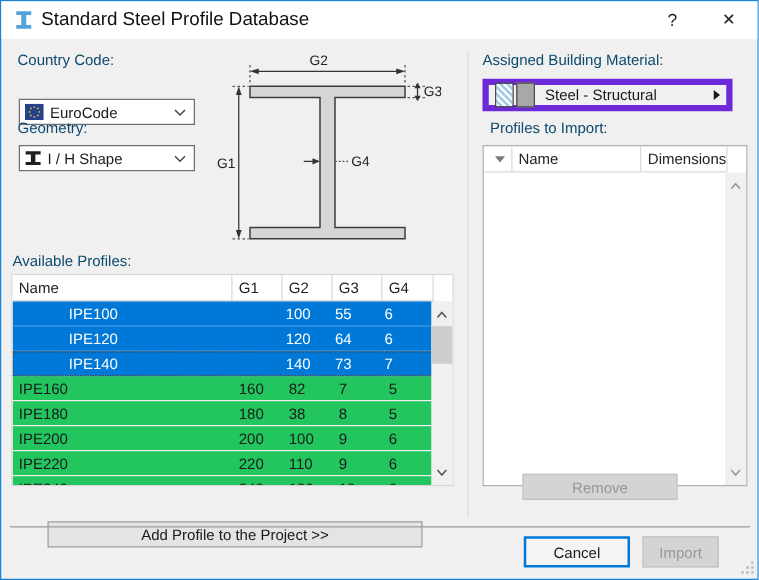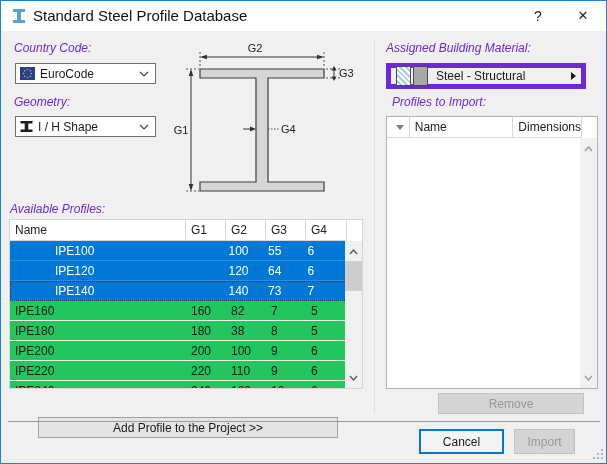--- a/index.html
+++ b/index.html
@@ -7,21 +7,21 @@
   .window{position:relative;width:607px;height:464px;background:#f0f0f0;
     border:1px solid #1883d7;overflow:hidden;font-size:12px;color:#1a1a1a;}
   
   .titlebar{position:absolute;left:0;top:0;width:100%;height:30px;background:#fff;}
   .app-icon{position:absolute;left:10px;top:7px;width:16px;height:16px;}
   .title{position:absolute;left:32px;top:0;line-height:30px;font-size:15px;color:#111;}
   .tb-btn{position:absolute;top:0;height:30px;text-align:center;line-height:30px;color:#222;cursor:default;}
   .help{left:523px;width:28px;font-size:14px;}
   .close{left:565px;width:34px;font-size:13px;}
   
-  .lbl{position:absolute;font-size:12px;color:#6d28d9;white-space:nowrap;font-style:italic;}
+  .lbl{position:absolute;font-size:12px;color:#0c4a6e;white-space:nowrap;}
   
   .combo{position:absolute;width:141px;height:21px;background:#fff;border:1px solid #707070;
     display:flex;align-items:center;padding:0 4px;gap:5px;}
   .combo .chev{margin-left:auto;margin-right:2px;display:flex;}
   
   .mat-btn{position:absolute;left:385px;top:62px;width:200px;height:26px;background:#f0f0f0;
     border:5px solid #6d28d9;display:flex;align-items:center;padding:0 5px;gap:2px;}
   .swatch{width:15px;height:20px;border:1px solid #4a4a4a;}
   .swatch.hatch{background:repeating-linear-gradient(45deg,#ffffff 0 2px,#a9cfe8 2px 4px);}
   .swatch.solid{background:#a8a8a8;}
@@ -51,21 +51,21 @@
   .ihead .hc{border-right:1px solid #d9d9d9;padding-left:5px;color:#222;}
   .ic-icon{width:23px;display:flex;align-items:center;justify-content:center;}
   .ic-name{width:105px;}.ic-dim{flex:1;}
   .tri-down{width:0;height:0;border-top:5px solid #7b7b7b;
     border-left:4px solid transparent;border-right:4px solid transparent;}
   
   .btn{position:absolute;background:#e4e4e4;border:1px solid #a0a0a0;font-size:12px;
     display:flex;align-items:center;justify-content:center;color:#1a1a1a;}
   .btn.disabled{background:#d4d4d4;border:1px solid #c2c2c2;color:#979797;}
   .add-btn{left:37px;top:392px;width:300px;height:21px;margin-top:24px;}
-  .remove-btn{left:417px;top:392px;width:146px;height:21px;margin-left:20px;}
+  .remove-btn{left:417px;top:378px;width:124px;height:21px;}
   .cancel-btn{left:418px;top:428px;width:85px;height:25px;background:#f4f4f4;border:2px solid #0078d7;}
   .import-btn{left:513px;top:428px;width:61px;height:25px;}
   .hsep{position:absolute;left:7px;top:420px;width:592px;height:0;border-top:1px solid #9b9b9b;}
   .vsep{position:absolute;left:373px;top:40px;height:373px;width:0;border-left:1px solid #dedede;}
   .grip{position:absolute;right:3px;bottom:4px;}
   .diagram{position:absolute;left:172px;top:38px;}
 </style>
 </head>
 <body>
 
@@ -74,21 +74,21 @@
   <div class="titlebar">
     <svg class="app-icon" viewBox="0 0 16 16">
       <path d="M2,1 h12 v3 h-4 v8 h4 v3 h-12 v-3 h4 v-8 h-4 z" fill="#55a3d6"></path>
     </svg>
     <div class="title">Standard Steel Profile Database</div>
     <div class="tb-btn help">?</div>
     <div class="tb-btn close">✕</div>
   </div>
 
   <div class="lbl" style="left:13px;top:40px;">Country Code:</div>
-  <div class="combo" style="left:14px;top:62px;justify-content:center;">
+  <div class="combo" style="left:14px;top:78px;justify-content:center;">
     <svg width="15" height="13" viewBox="0 0 15 13">
       <rect width="15" height="13" fill="#24408f"></rect>
       <g fill="#f7c600">
         <circle cx="7.5" cy="2.6" r="0.7"></circle>
           <circle cx="10.3" cy="3.7" r="0.7"></circle>
         <circle cx="11.4" cy="6.5" r="0.7"></circle>
           <circle cx="10.3" cy="9.3" r="0.7"></circle>
         <circle cx="7.5" cy="10.4" r="0.7"></circle>
           <circle cx="4.7" cy="9.3" r="0.7"></circle>
         <circle cx="3.6" cy="6.5" r="0.7"></circle>

